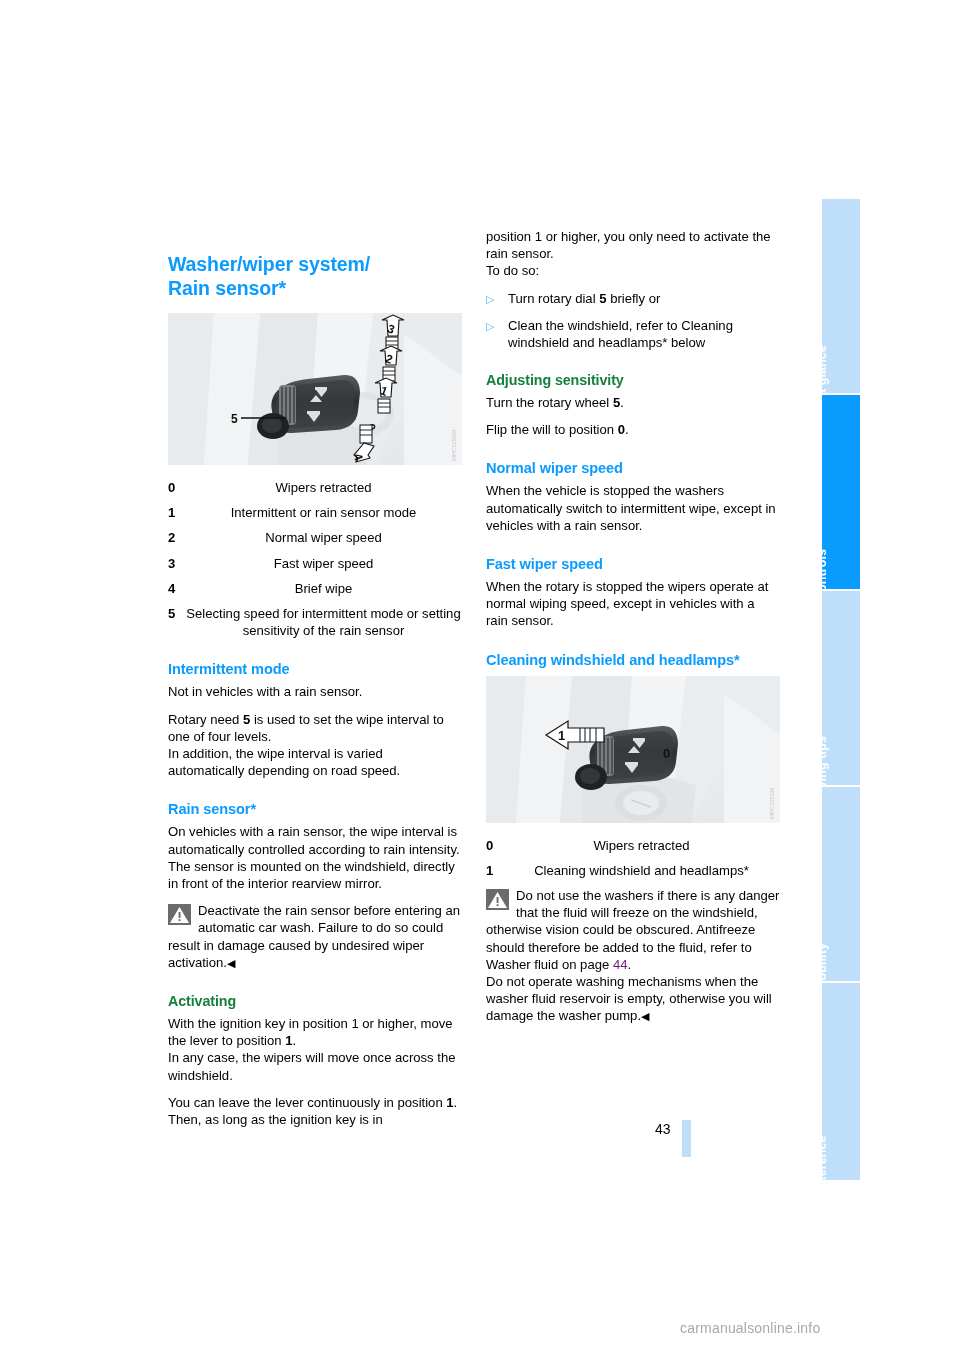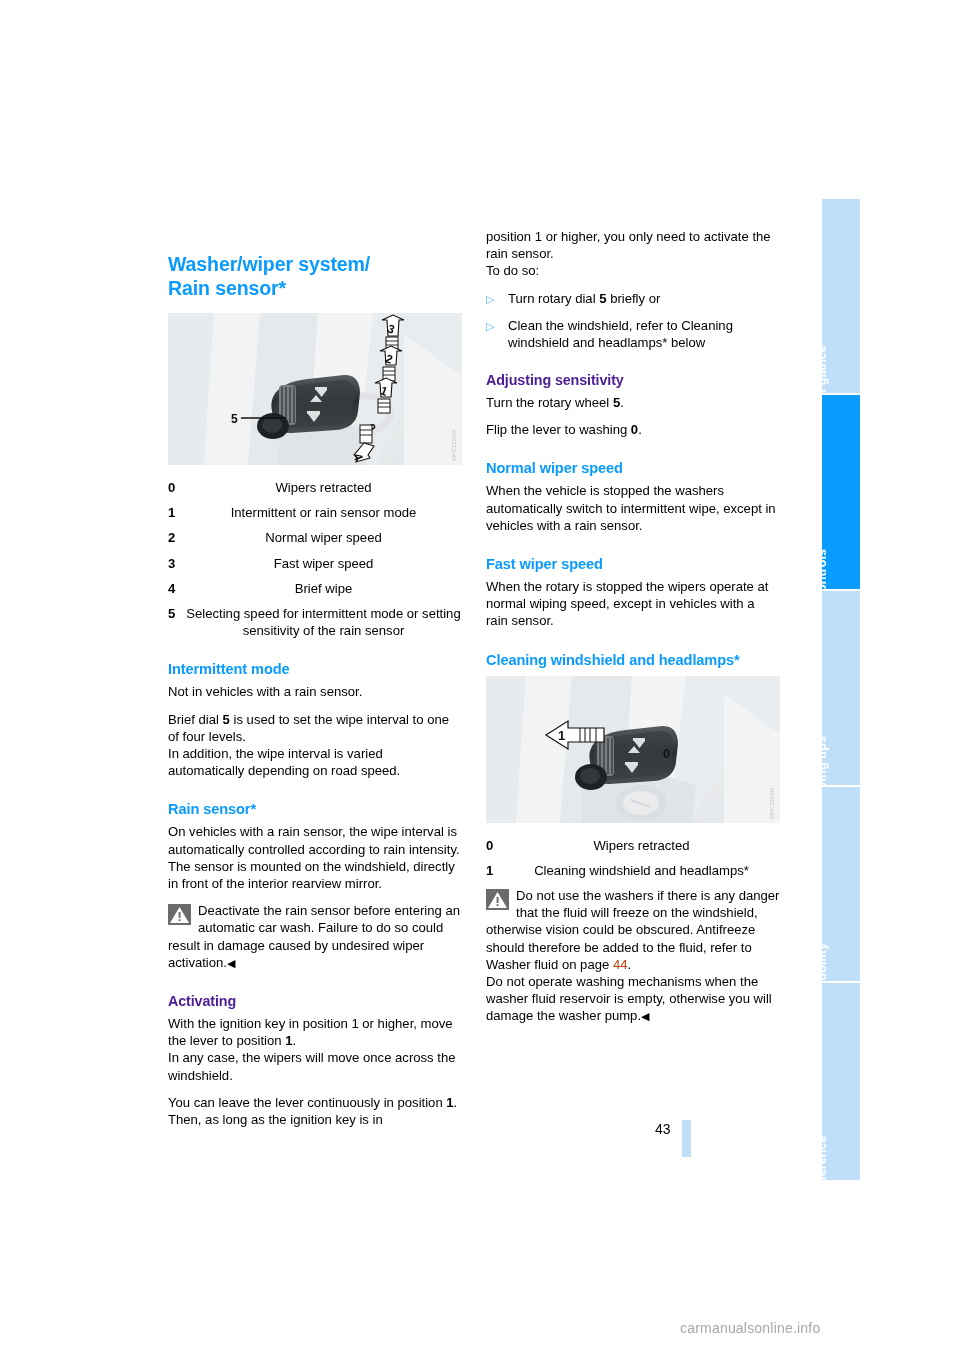--- a/index.html
+++ b/index.html
@@ -83,35 +83,35 @@
   }
   h2.sec {
     color: #0a9bff;
     font-size: 14.6px;
     line-height: 19px;
     font-weight: bold;
     margin: 21px 0 4px 0;
     letter-spacing: -0.1px;
   }
   h3.subsec {
-    color: #4c1d95;
+    color: #15803d;
     font-size: 14.3px;
     line-height: 19px;
     font-weight: bold;
     margin: 20px 0 4px 0;
     letter-spacing: -0.1px;
   }
   p {
     margin: 0 0 10px 0;
   }
   p.tight { margin-bottom: 0; }
 
   b { font-weight: bold; }
 
-  .pg-ref { color: #c2410c; }
+  .pg-ref { color: #701a75; }
 
   
   .legend { margin: 0; padding: 0; }
   .legend .row {
     display: flex;
     margin-bottom: 8px;
   }
   .legend .num {
     width: 17px;
     flex: 0 0 17px;
@@ -330,21 +330,21 @@
         <div class="txt">Brief wipe</div>
       </div>
       <div class="row">
         <div class="num">5</div>
         <div class="txt">Selecting speed for intermittent mode or setting sensitivity of the rain sensor</div>
       </div>
     </div>
 
     <h2 class="sec">Intermittent mode</h2>
     <p>Not in vehicles with a rain sensor.</p>
-    <p class="tight"><span>Brief dial </span><b>5</b><span> is used to set the wipe interval to one of four levels.</span></p>
+    <p class="tight"><span>Rotary need </span><b>5</b><span> is used to set the wipe interval to one of four levels.</span></p>
     <p>In addition, the wipe interval is varied automatically depending on road speed.</p>
 
     <h2 class="sec">Rain sensor*</h2>
     <p>On vehicles with a rain sensor, the wipe interval is automatically controlled according to rain intensity. The sensor is mounted on the windshield, directly in front of the interior rearview mirror.</p>
 
     <div class="warn">
       <span class="tri-icon">
         <svg width="23" height="21" viewBox="0 0 23 21">
           <rect x="0" y="0" width="23" height="21" fill="#6b6b6b"></rect>
           <path d="M11.5 3 L21 19 L2 19 Z" fill="#ffffff"></path>
@@ -373,21 +373,21 @@
       </div>
       <div class="row">
         <div class="bullet">▷</div>
         <div class="txt">Clean the windshield, refer to Cleaning windshield and headlamps* below</div>
       </div>
     </div>
 
     <h3 class="subsec">Adjusting sensitivity</h3>
     <p><span>Turn the rotary wheel </span><b>5</b><span>.</span></p>
 
-    <p><span>Flip the lever to washing </span><b>0</b><span>.</span></p>
+    <p><span>Flip the will to position </span><b>0</b><span>.</span></p>
 
     <h2 class="sec">Normal wiper speed</h2>
     <p>When the vehicle is stopped the washers automatically switch to intermittent wipe, except in vehicles with a rain sensor.</p>
 
     <h2 class="sec">Fast wiper speed</h2>
     <p>When the rotary is stopped the wipers operate at normal wiping speed, except in vehicles with a rain sensor.</p>
 
     <h2 class="sec">Cleaning windshield and headlamps*</h2>
 
     <div class="figure fig2">

